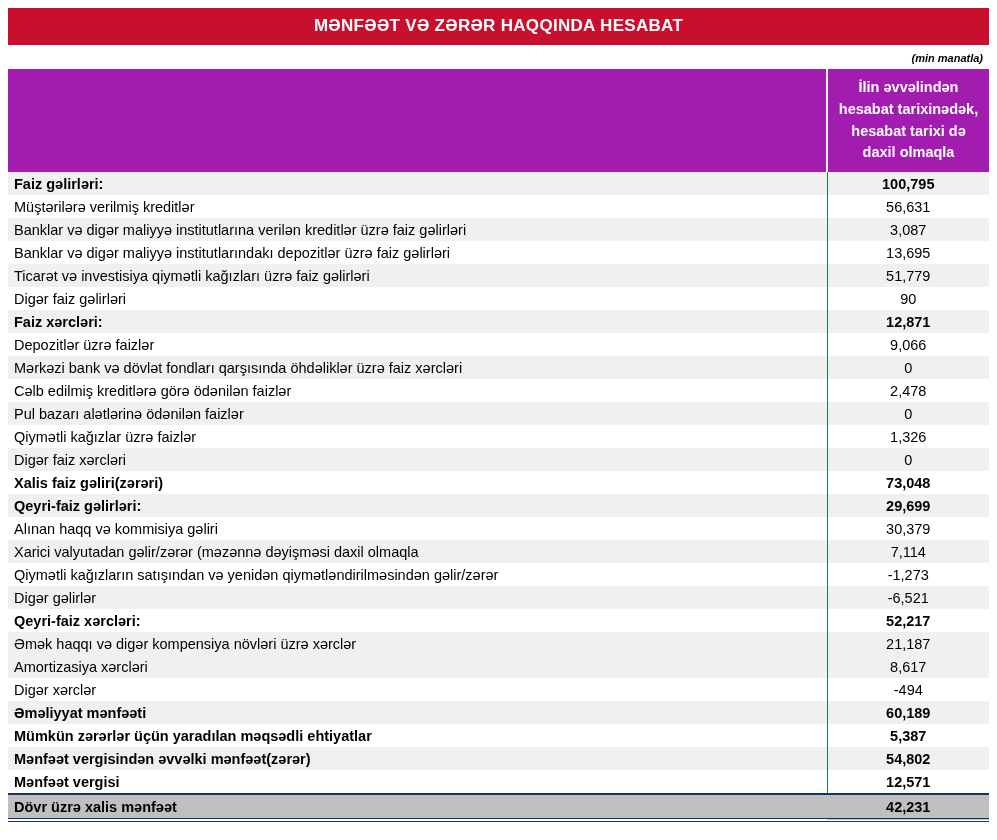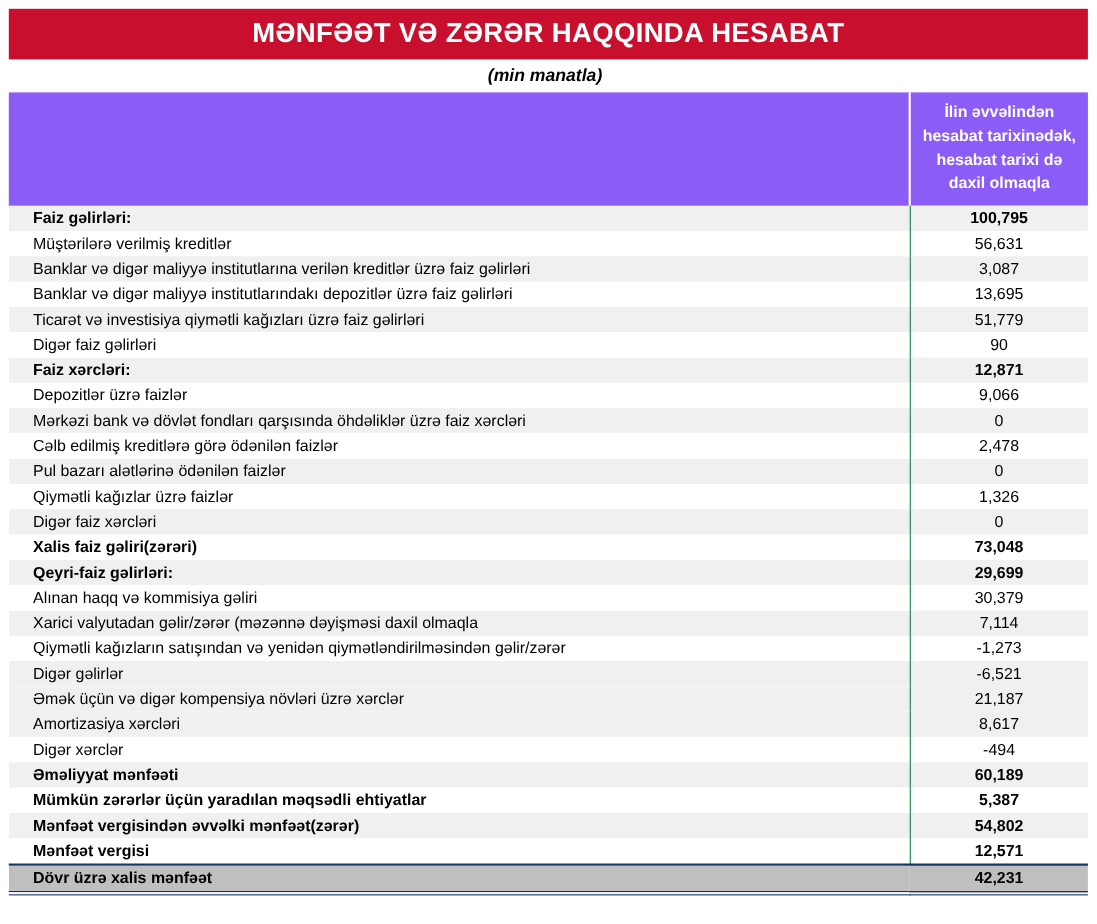--- a/index.html
+++ b/index.html
@@ -12,59 +12,59 @@
     width: 997px;
     height: 840px;
     margin: 0 auto;
     padding: 8px 8px 4px 8px;
     background: #ffffff;
   }
   .title-banner {
     background: #C8102E;
     color: #ffffff;
     font-weight: bold;
-    font-size: 25px;
+    font-size: 17px;
     letter-spacing: 0.3px;
     text-align: center;
     padding: 8px 0 9px 0;
   }
   .unit-note {
-    text-align: center;
+    text-align: right;
     font-style: italic;
     font-weight: bold;
-    font-size: 16px;
+    font-size: 11px;
     padding: 7px 6px 5px 0;
   }
   table.pl-table {
     width: 100%;
     border-collapse: collapse;
     table-layout: fixed;
     font-size: 14.5px;
   }
   col.label-col-def { width: auto; }
   col.value-col-def { width: 162px; }
   th.label-col, th.value-col {
-    background: #8b5cf6;
+    background: #a21caf;
     color: #ffffff;
     vertical-align: middle;
   }
   th.value-col {
     font-weight: bold;
     font-size: 14.5px;
     line-height: 1.5;
     text-align: center;
     padding: 8px 10px;
     border-left: 2px solid #ffffff;
   }
   td {
     padding: 3.5px 8px;
     vertical-align: middle;
   }
   td.label-cell {
-    padding-left: 22px;
+    padding-left: 6px;
     text-align: left;
     white-space: nowrap;
     overflow: hidden;
   }
   td.value-cell {
     text-align: center;
     border-left: 1px solid #15803d;
   }
   tr.odd  { background: #F0F0F0; }
   tr.even { background: #FFFFFF; }
@@ -167,22 +167,26 @@
           <td class="value-cell">7,114</td>
         </tr>
         <tr class="even">
           <td class="label-cell"> Qiymətli kağızların satışından və yenidən qiymətləndirilməsindən gəlir/zərər</td>
           <td class="value-cell">-1,273</td>
         </tr>
         <tr class="odd">
           <td class="label-cell">Digər gəlirlər</td>
           <td class="value-cell">-6,521</td>
         </tr>
-        <tr class="odd">
-          <td class="label-cell">Əmək üçün və digər kompensiya növləri üzrə xərclər</td>
+        <tr class="even bold">
+          <td class="label-cell">Qeyri-faiz xərcləri:</td>
+          <td class="value-cell">52,217</td>
+        </tr>
+        <tr class="odd">
+          <td class="label-cell">Əmək haqqı və digər kompensiya növləri üzrə xərclər</td>
           <td class="value-cell">21,187</td>
         </tr>
         <tr class="odd">
           <td class="label-cell">Amortizasiya xərcləri</td>
           <td class="value-cell">8,617</td>
         </tr>
         <tr class="even">
           <td class="label-cell">Digər xərclər</td>
           <td class="value-cell">-494</td>
         </tr>

